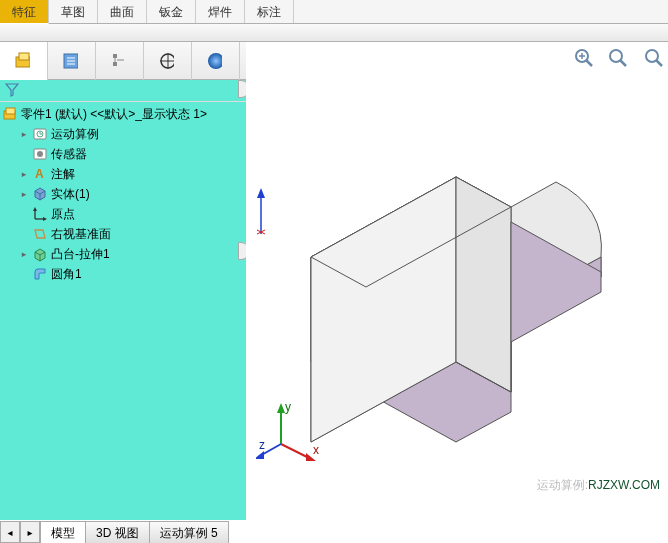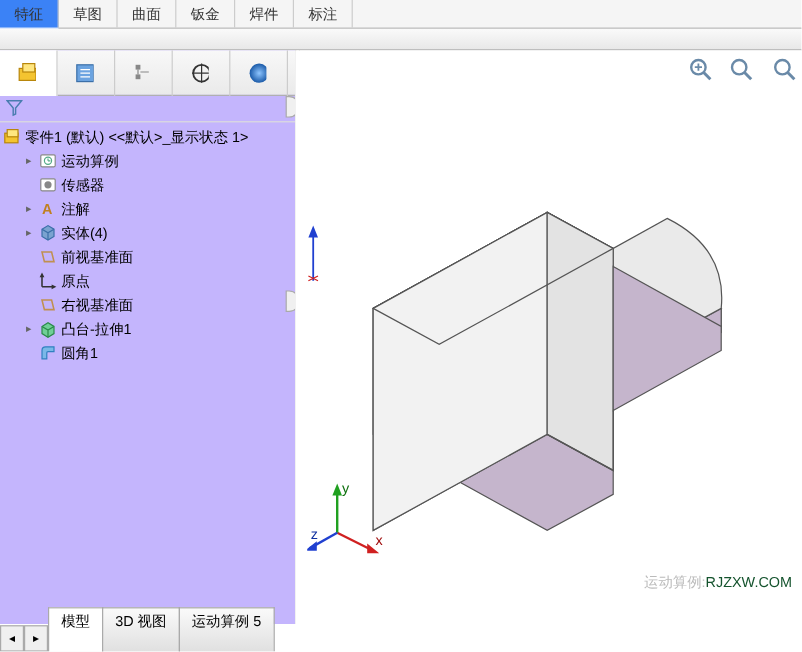--- a/index.html
+++ b/index.html
@@ -1,38 +1,38 @@
 <!DOCTYPE html>
 <html><head>
 <meta charset="utf-8">
 <style>
 *{box-sizing:border-box;margin:0;padding:0;font-family:"Microsoft YaHei",SimSun,sans-serif;font-size:12px}
 body{width:668px;height:543px;background:#fff;overflow:hidden;position:relative}
 .ct{display:flex;height:24px;border-bottom:1px solid #b0b0b0;background:#f5f5f5}
 .ct-tab{padding:4px 12px;border-right:1px solid #ccc;cursor:pointer;color:#333}
-.ct-tab.active{background:#3b82f6;border-bottom:1px solid #fff;margin-bottom:-1px}
+.ct-tab.active{background:#eab308;border-bottom:1px solid #fff;margin-bottom:-1px}
 .tb{height:18px;background:linear-gradient(#fafafa,#e8e8e8);border-bottom:1px solid #b0b0b0}
 .main{display:flex;height:478px;position:relative}
-.side{width:246px;background:#c4b5fd;border-right:0;position:relative}
+.side{width:246px;background:#5eead4;border-right:0;position:relative}
 .vs{position:absolute;left:246px;top:0;width:4px;height:100%;background:#e8e8e8;border-left:1px solid #aaa;border-right:1px solid #aaa}
 .ptabs{display:flex;height:38px;background:linear-gradient(#f8f8f8,#eaeaea);border-bottom:1px solid #b0b0b0}
 .ptab{width:48px;height:38px;border-right:1px solid #ccc;display:flex;align-items:center;justify-content:center;cursor:pointer}
 .ptab.active{background:#fff}
 .filter{height:22px;border-bottom:1px solid #ddd;padding:2px 4px}
 .tree{padding:2px 0}
 .tn{display:flex;align-items:center;height:20px;padding:1px 2px;cursor:pointer}
 .ex{width:12px;height:12px;margin-right:2px;display:flex;align-items:center;justify-content:center;font-size:9px;color:#666;cursor:pointer}
 .ic{width:16px;height:16px;margin-right:3px;display:inline-flex;align-items:center;justify-content:center}
 .i1{padding-left:18px}
 .vp{flex:1;background:#fff;position:relative}
 .vtb{position:absolute;top:3px;right:3px;display:flex;gap:8px}
 .vbtn{width:26px;height:26px;display:flex;align-items:center;justify-content:center;cursor:pointer}
 .wm{position:absolute;bottom:26px;right:8px;color:#bbb;font-size:13px}
 .triad{position:absolute;bottom:48px;left:10px}
-.btabs{position:absolute;bottom:0;left:40px;display:flex;height:37px;background:#f0f0f0}
+.btabs{position:absolute;bottom:0;left:40px;display:flex;height:22px;background:#f0f0f0}
 .btab{padding:3px 10px;border:1px solid #aaa;border-bottom:none;background:linear-gradient(#fafafa,#e0e0e0);margin-right:-1px;cursor:pointer}
 .btab.active{background:#fff}
 .bctl{position:absolute;bottom:0;left:0;display:flex;height:22px}
 .bctl div{width:20px;height:22px;border:1px solid #aaa;background:#f0f0f0;display:flex;align-items:center;justify-content:center;cursor:pointer;font-size:10px}
 .y-ind{position:absolute;top:144px;left:6px}
 .divnotch{position:absolute;left:238px;top:38px;width:12px;height:18px;border:1px solid #aaa;border-radius:0 9px 9px 0;background:#f0f0f0}
 .divnotch2{position:absolute;left:238px;top:200px;width:12px;height:18px;border:1px solid #aaa;border-radius:0 9px 9px 0;background:#f0f0f0}
 </style>
 </head>
 <body>
@@ -153,33 +153,24 @@
         </div>
 
 <div class="tn i1">
           <span class="ex">▸</span>
           <span class="ic">
             <svg width="16" height="16">
               <path d="M3 5 L8 2 L13 5 L13 11 L8 14 L3 11 Z" fill="#7aa3d0" stroke="#3b6fa8"></path>
               <path d="M3 5 L8 8 L13 5 M8 8 L8 14" fill="none" stroke="#3b6fa8"></path>
             </svg>
           </span>
-          <span>实体(4)</span>
-        </div>
-
-
-<div class="tn i1">
-          <span class="ex"></span>
-          <span class="ic">
-            <svg width="16" height="16">
-              <path d="M3 4 L11 4 L13 12 L5 12 Z" fill="none" stroke="#c09050" stroke-width="1.3"></path>
-            </svg>
-          </span>
-          <span>前视基准面</span>
-        </div>
+          <span>实体(1)</span>
+        </div>
+
+
 
 
 <div class="tn i1">
           <span class="ex"></span>
           <span class="ic">
             <svg width="16" height="16">
               <line x1="3" y1="13" x2="3" y2="3" stroke="#333" stroke-width="1.3"></line>
               <line x1="3" y1="13" x2="13" y2="13" stroke="#333" stroke-width="1.3"></line>
               <polygon points="3,1 1,5 5,5" fill="#333"></polygon>
               <polygon points="15,13 11,11 11,15" fill="#333"></polygon>

